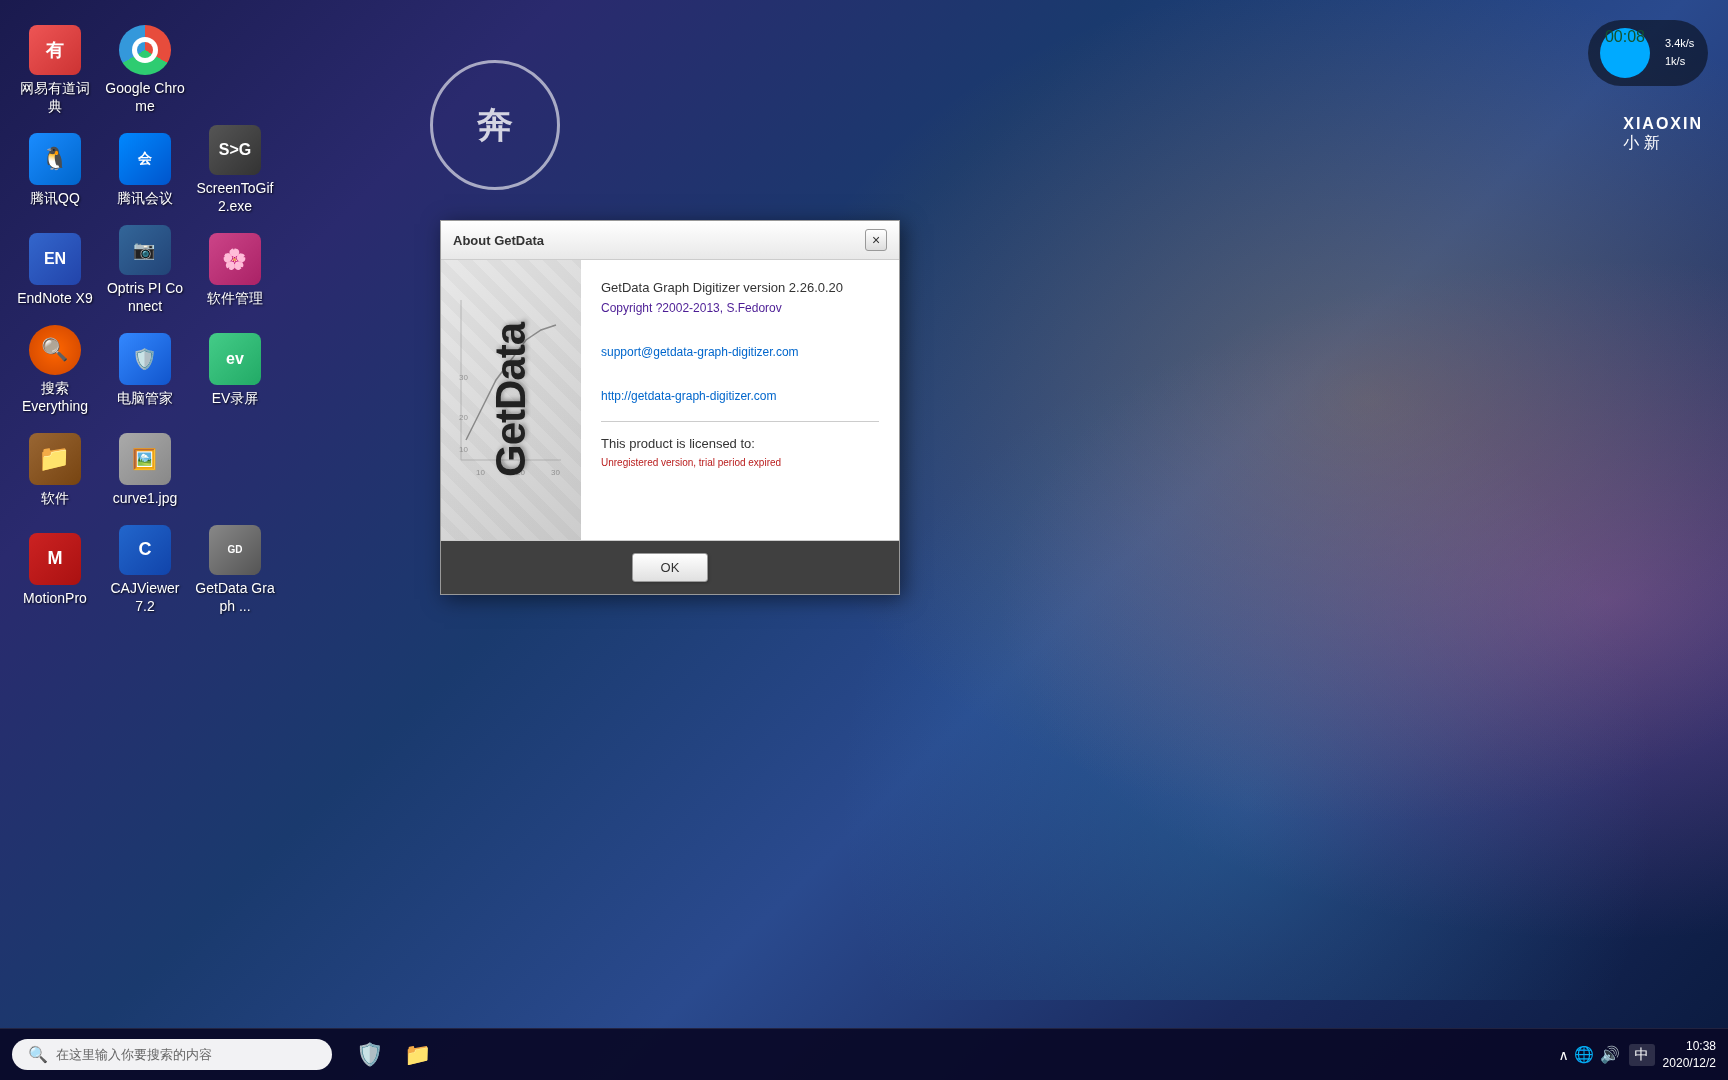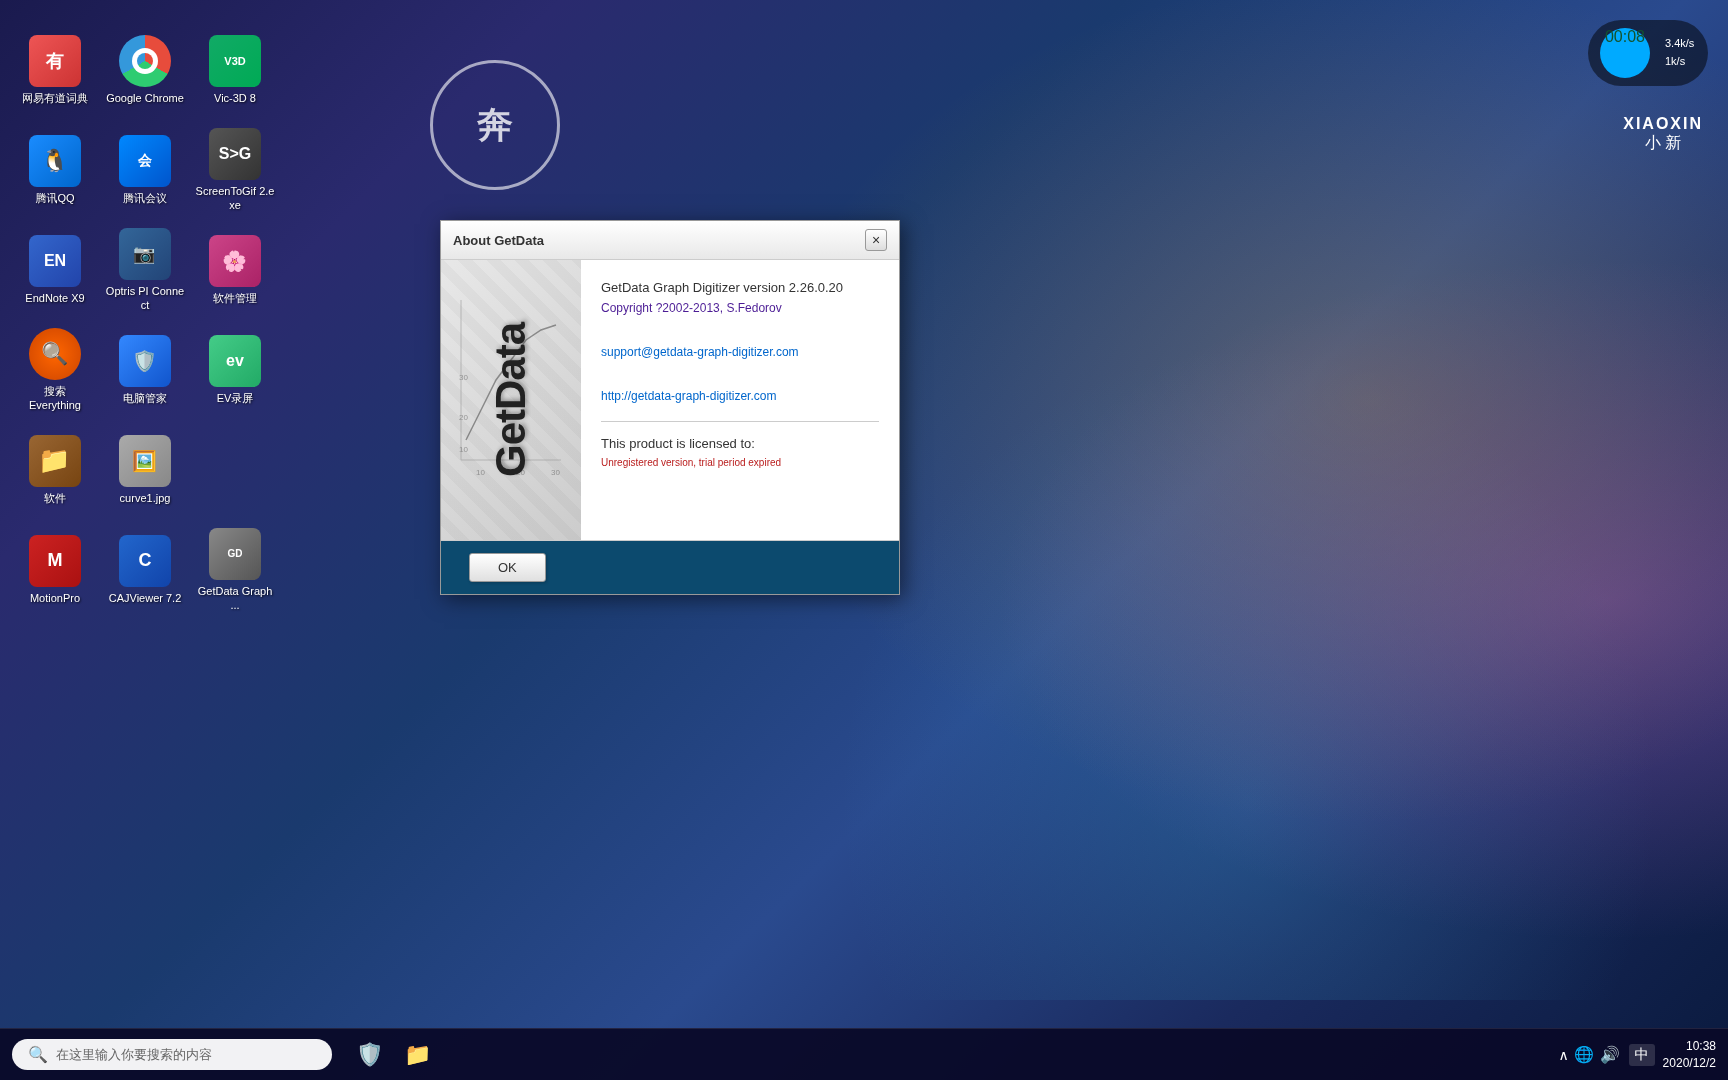--- a/index.html
+++ b/index.html
@@ -81,21 +81,21 @@
       border-radius: 8px;
       display: flex;
       align-items: center;
       justify-content: center;
       font-size: 22px;
       margin-bottom: 4px;
     }
 
     .icon-label {
       color: white;
-      font-size: 11px;
+      font-size: 14px;
       text-align: center;
       text-shadow: 1px 1px 2px rgba(0,0,0,0.8);
       line-height: 1.3;
       word-break: break-all;
     }
 
     
     .icon-youdao { background: linear-gradient(135deg, #e55, #c33); }
     
     .icon-vic3d { background: linear-gradient(135deg, #1a6, #0a5); }
@@ -369,22 +369,22 @@
 
     .dialog-unlicensed {
       font-size: 10px;
       color: #b91c1c;
       font-weight: 500;
     }
 
     .dialog-footer {
       padding: 12px 28px;
       display: flex;
-      justify-content: flex-start;
-      background: #0c4a6e;
+      justify-content: center;
+      background: #404040;
       border-top: 1px solid #ccc;
     }
 
     .btn-ok {
       padding: 6px 28px;
       background: linear-gradient(to bottom, #ffffff, #e0e0e0);
       border: 1px solid #999;
       border-radius: 3px;
       cursor: pointer;
       font-size: 13px;
@@ -392,21 +392,20 @@
       box-shadow: 1px 1px 3px rgba(0,0,0,0.2);
     }
 
     
     .xiaoxin-brand {
       position: absolute;
       top: 115px;
       right: 25px;
       color: white;
       font-size: 14px;
-      text-align: center;
     }
   </style>
 </head>
 <body>
 
 <div class="desktop">
 
   <div class="bg-decoration"></div>
 
   <div class="bg-circle">
@@ -437,26 +436,20 @@
         </div>
         <span class="icon-label">网易有道词典</span>
       </div>
       <div class="desktop-icon">
         <div class="icon-img" style="border-radius:50%;background:conic-gradient(#e74c3c 0deg 120deg,#2ecc71 120deg 240deg,#3498db 240deg 360deg);position:relative;overflow:hidden;">
           <div style="position:absolute;width:26px;height:26px;border-radius:50%;background:white;top:50%;left:50%;transform:translate(-50%,-50%);z-index:1;display:flex;align-items:center;justify-content:center;">
             <div style="width:16px;height:16px;border-radius:50%;background:conic-gradient(#e74c3c 0deg 120deg,#2ecc71 120deg 240deg,#3498db 240deg 360deg);"></div>
           </div>
         </div>
         <span class="icon-label">Google Chrome</span>
-      </div>
-      <div class="desktop-icon">
-        <div class="icon-img icon-vic3d">
-          <span style="color:white;font-size:11px;font-weight:bold;">V3D</span>
-        </div>
-        <span class="icon-label">Vic-3D 8</span>
       </div>
     </div>
 
     <div class="icon-row">
       <div class="desktop-icon">
         <div class="icon-img icon-qq">
           <span style="color:white;font-size:22px;">🐧</span>
         </div>
         <span class="icon-label">腾讯QQ</span>
       </div>

